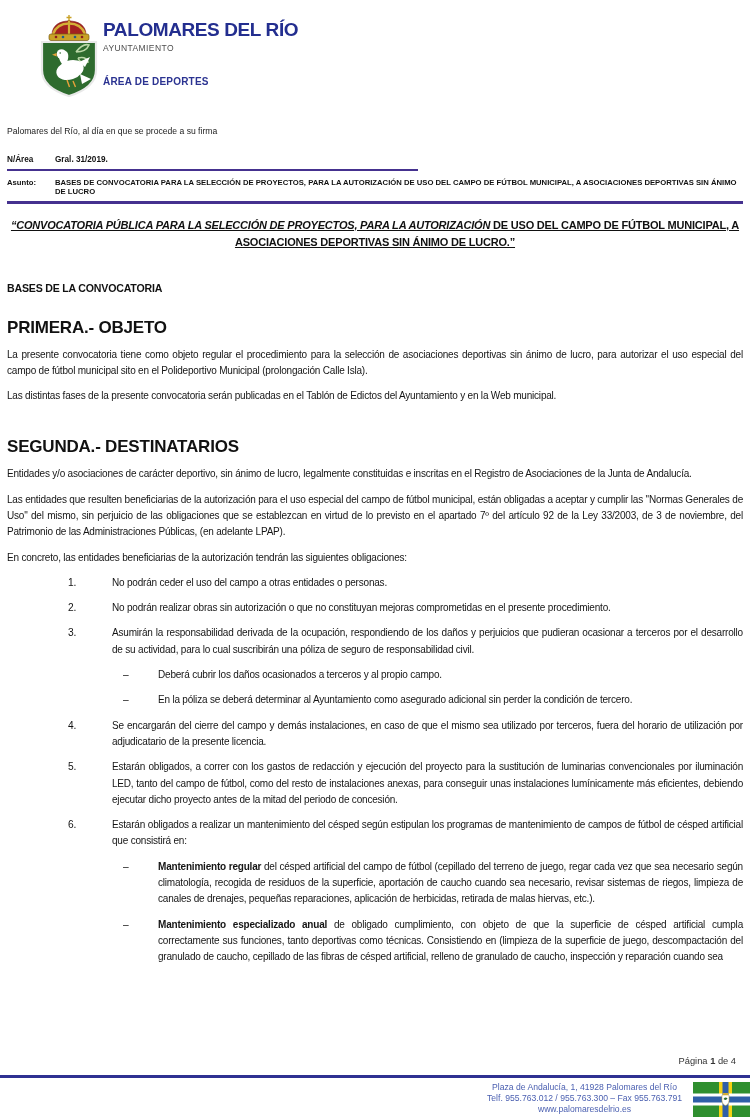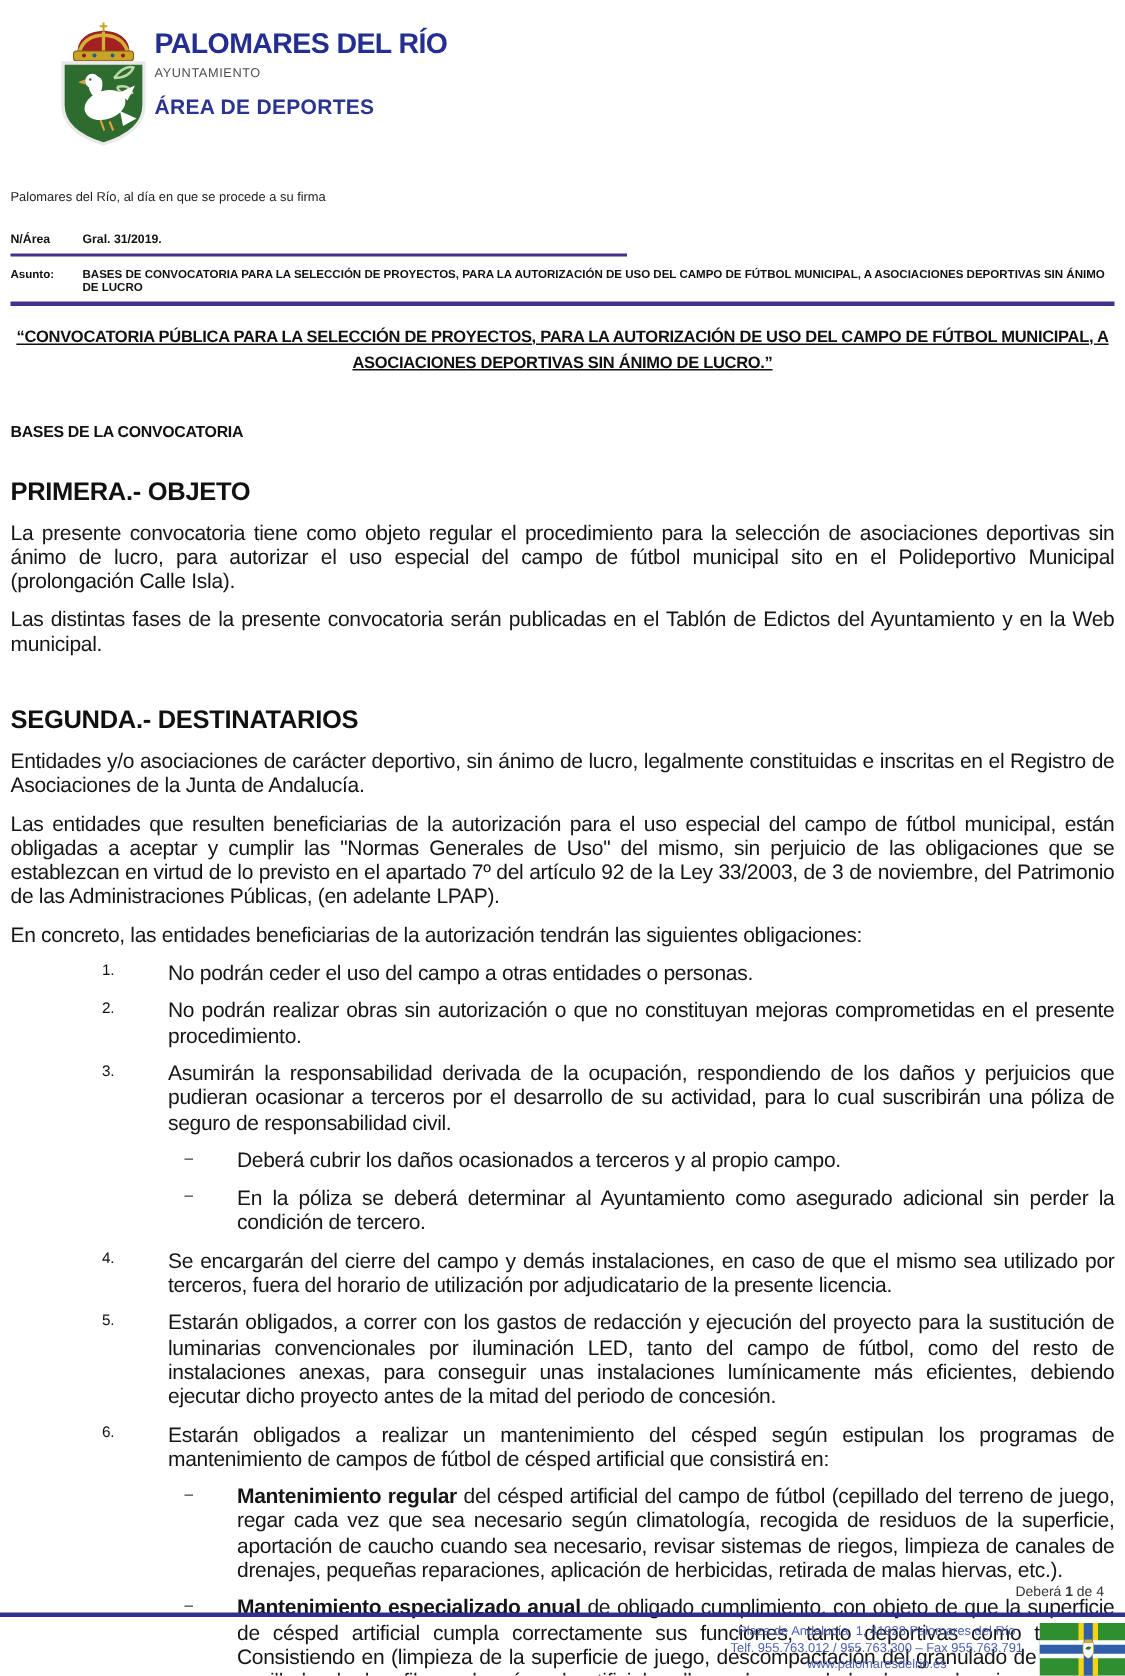--- a/index.html
+++ b/index.html
@@ -6,41 +6,41 @@
   body{width:750px;height:1117px;position:relative;overflow:hidden;
        font-family:"Liberation Sans", sans-serif;color:#111;}
   .page{position:absolute;inset:0;padding:12px 7px;box-sizing:border-box;}
 
   
   .hdr{position:relative;height:96px;}
   .logo{position:absolute;left:22px;top:2px;width:80px;height:84px;}
   .hdr-text{margin-left:96px;padding-top:7px;}
   .hdr-title{color:#232e8f;font-weight:bold;font-size:19px;letter-spacing:-0.4px;}
   .hdr-sub{font-size:8.5px;color:#4d4d4d;letter-spacing:0.4px;margin-top:2px;}
-  .hdr-dept{font-size:14px;font-weight:bold;color:#2b3391;margin-top:10px;letter-spacing:0.2px;}
+  .hdr-dept{font-size:10px;font-weight:bold;color:#2b3391;margin-top:23px;letter-spacing:0.2px;}
 
   
   .dateline{font-size:8.6px;margin-top:18px;color:#222;}
   .refrow{display:flex;margin-top:19px;font-weight:bold;font-size:8.2px;}
   .refrow .lbl{flex:0 0 48px;}
   .refrow .val{flex:1 1 auto;}
   .asunto{margin-top:7px;font-size:7.7px;}
   .rule1{height:2px;background:#45318f;width:411px;margin-top:5px;}
   .rule2{height:2.5px;background:#45318f;width:100%;margin-top:5px;}
 
   
   .doc-title{margin:13px 0 0;font-size:11px;font-weight:bold;text-align:center;
              line-height:17.5px;text-decoration:underline;letter-spacing:-0.2px;}
-  .doc-title .it{}
+  .doc-title .it{font-style:italic;}
   .bases{margin:30px 0 0;font-size:10.6px;font-weight:bold;text-align:left;letter-spacing:-0.2px;}
 
   
   h3.sect{font-size:17px;font-weight:bold;margin:24px 0 0;letter-spacing:-0.2px;}
   h3.mt-lg{margin-top:33px;}
-  p.b{margin:9px 0 0;font-size:14px;line-height:16.3px;text-align:justify;
+  p.b{margin:9px 0 0;font-size:10px;line-height:16.3px;text-align:justify;
       letter-spacing:-0.2px;color:#151515;}
   .li{display:flex;margin:9px 0 0 61px;}
   .li .num{flex:0 0 44px;font-size:10.2px;line-height:16.3px;letter-spacing:-0.2px;}
   .li-body{flex:1 1 auto;min-width:0;}
   .li-body > p.b:first-child{margin-top:0;}
   .dash{display:flex;margin-top:9px;}
   .dash .dm{flex:0 0 46px;padding-left:11px;box-sizing:border-box;
             font-size:10.2px;line-height:16.3px;}
   .dash p.b{margin-top:0;}
 
@@ -181,21 +181,21 @@
       <div class="dash">
         <span class="dm">–</span>
         <p class="b"><b>Mantenimiento especializado anual</b><span> de obligado cumplimiento, con objeto de que la superficie de césped artificial cumpla correctamente sus funciones, tanto deportivas como técnicas. Consistiendo en (limpieza de la superficie de juego, descompactación del granulado de caucho, cepillado de las fibras de césped artificial, relleno de granulado de caucho, inspección y reparación cuando sea</span></p>
       </div>
     </div>
   </div>
 
 </div>
 
 <div class="pagenum">
-  <span>Deberá</span>
+  <span>Página</span>
   <b>1</b>
   <span>de 4</span>
 </div>
 <div class="footer-rule"></div>
 <div class="addr">
   <div>Plaza de Andalucía, 1, 41928 Palomares del Río</div>
   <div>Telf. 955.763.012 / 955.763.300 – Fax 955.763.791</div>
   <div>www.palomaresdelrio.es</div>
 </div>
 <svg class="flag" viewBox="0 0 57 36">

